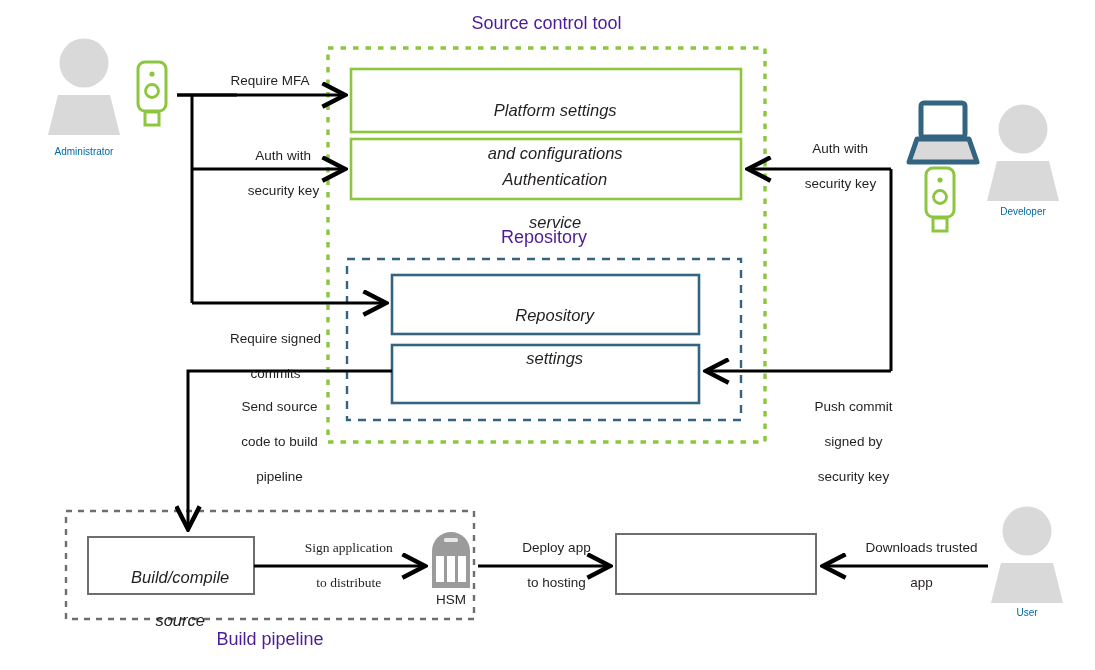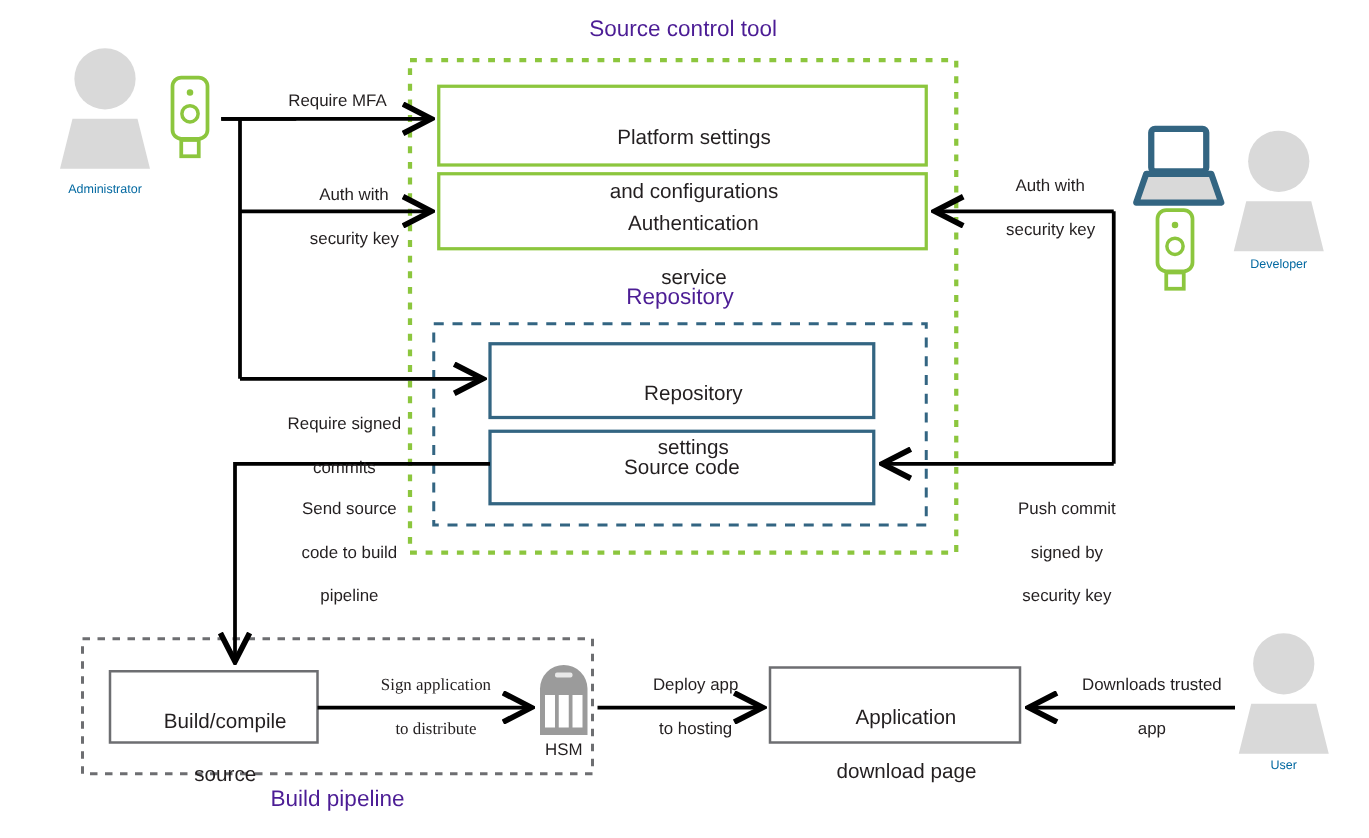--- a/index.html
+++ b/index.html
@@ -6,21 +6,21 @@
   body{
     width:1095px;height:670px;position:relative;overflow:hidden;
     font-family:"Liberation Sans","DejaVu Sans",sans-serif;
     color:#231f20;
   }
   #stage{position:absolute;left:0;top:0;width:1095px;height:670px;}
   svg.layer{position:absolute;left:0;top:0;width:1095px;height:670px;overflow:visible;}
   .txt{position:absolute;white-space:pre;line-height:1.30;}
   .center{text-align:center;}
   .lbl-small{font-size:13.5px;color:#231f20;}
-  .lbl-box{font-size:16.5px;color:#231f20;}
+  .lbl-box{font-size:16.5px;color:#231f20;font-style:italic;}
   .lbl-group{font-size:18px;color:#4c1d95;}
   .lbl-actor{font-size:10px;color:#0369a1;}
   .lbl-hsm{font-size:13.5px;color:#231f20;}
 </style>
 </head>
 <body>
 
 <div id="stage">
 
   <svg class="layer" viewBox="0 0 1095 670">
@@ -125,31 +125,26 @@
   <div class="txt lbl-box center" style="left:351px;top:148px;width:390px;">
     <span>Authentication</span><br>
     <span>service</span>
   </div>
 
   <div class="txt lbl-box center" style="left:392px;top:284px;width:307px;">
     <span>Repository</span><br>
     <span>settings</span>
   </div>
 
-  <div class="txt lbl-box center" style="left:392px;top:364px;width:307px;">Source code</div>
 
   <div class="txt lbl-box center" style="left:88px;top:546px;width:166px;">
     <span>Build/compile</span><br>
     <span>source</span>
   </div>
 
-  <div class="txt lbl-box center" style="left:616px;top:543px;width:200px;">
-    <span>Application</span><br>
-    <span>download page</span>
-  </div>
 
   <div class="txt lbl-actor center" style="left:19px;top:145px;width:130px;">Administrator</div>
 
   <div class="txt lbl-actor center" style="left:963px;top:205px;width:120px;">Developer</div>
 
   <div class="txt lbl-actor center" style="left:977px;top:606px;width:100px;">User</div>
 
   <div class="txt lbl-hsm center" style="left:411px;top:591px;width:80px;">HSM</div>
 
   <div class="txt lbl-small center" style="left:196px;top:72px;width:148px;">Require MFA</div>

